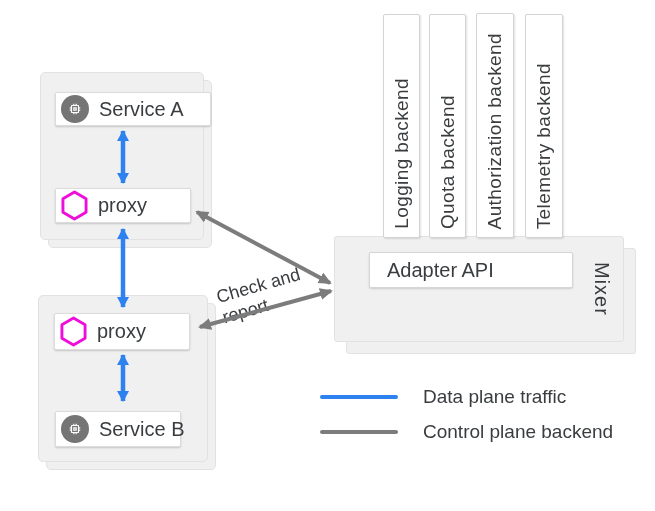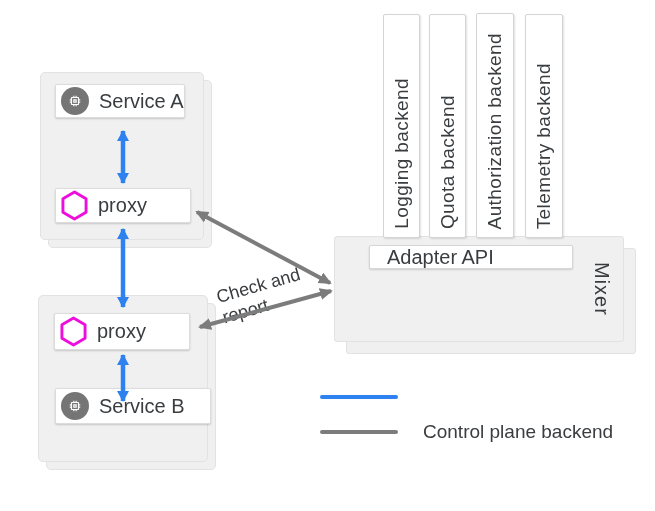--- a/index.html
+++ b/index.html
@@ -56,21 +56,21 @@
   .chip-glyph{fill:#ffffff;}
 </style>
 </head>
 <body>
 
 <div class="canvas">
 
   <div class="card" style="left:48px;top:80px;width:164px;height:168px"></div>
   <div class="card" style="left:40px;top:72px;width:164px;height:168px"></div>
 
-  <div class="node" style="left:55px;top:84px;width:130px;height:34px">
+  <div class="node" style="left:55px;top:92px;width:156px;height:34px">
     <svg class="icon" width="28" height="28" viewBox="0 0 28 28">
       <circle class="chip-circle" cx="14" cy="14" r="14"></circle>
       <path class="chip-glyph" transform="translate(7,7) scale(0.583)" d="M15 9H9v6h6V9zm-2 4h-2v-2h2v2zm8-2V9h-2V7c0-1.1-.9-2-2-2h-2V3h-2v2h-2V3H9v2H7c-1.1 0-2 .9-2 2v2H3v2h2v2H3v2h2v2c0 1.1.9 2 2 2h2v2h2v-2h2v2h2v-2h2c1.1 0 2-.9 2-2v-2h2v-2h-2v-2h2zm-4 6H7V7h10v10z"></path>
     </svg>
     <span class="node-label">Service A</span>
   </div>
 
   <div class="node" style="left:55px;top:188px;width:136px;height:35px">
     <svg class="icon" width="27" height="31" viewBox="0 0 28 32">
       <polygon class="hex-path" points="14,2 26,9 26,23 14,30 2,23 2,9"></polygon>
@@ -81,21 +81,21 @@
   <div class="card" style="left:46px;top:303px;width:170px;height:167px"></div>
   <div class="card" style="left:38px;top:295px;width:170px;height:167px"></div>
 
   <div class="node" style="left:54px;top:313px;width:136px;height:37px">
     <svg class="icon" width="27" height="31" viewBox="0 0 28 32">
       <polygon class="hex-path" points="14,2 26,9 26,23 14,30 2,23 2,9"></polygon>
     </svg>
     <span class="node-label">proxy</span>
   </div>
 
-  <div class="node" style="left:55px;top:388px;width:156px;height:36px">
+  <div class="node" style="left:55px;top:411px;width:126px;height:36px">
     <svg class="icon" width="28" height="28" viewBox="0 0 28 28">
       <circle class="chip-circle" cx="14" cy="14" r="14"></circle>
       <path class="chip-glyph" transform="translate(7,7) scale(0.583)" d="M15 9H9v6h6V9zm-2 4h-2v-2h2v2zm8-2V9h-2V7c0-1.1-.9-2-2-2h-2V3h-2v2h-2V3H9v2H7c-1.1 0-2 .9-2 2v2H3v2h2v2H3v2h2v2c0 1.1.9 2 2 2h2v2h2v-2h2v2h2v-2h2c1.1 0 2-.9 2-2v-2h2v-2h-2v-2h2zm-4 6H7V7h10v10z"></path>
     </svg>
     <span class="node-label">Service B</span>
   </div>
 
   <div class="card" style="left:346px;top:248px;width:290px;height:106px;border-radius:3px"></div>
   <div class="card" style="left:334px;top:236px;width:290px;height:106px;border-radius:3px"></div>
 
@@ -105,32 +105,33 @@
   <div class="bar" style="left:429px;top:14px;width:37px;height:224px">
     <span class="bar-label">Quota backend</span>
   </div>
   <div class="bar" style="left:476px;top:13px;width:38px;height:225px">
     <span class="bar-label">Authorization backend</span>
   </div>
   <div class="bar" style="left:525px;top:14px;width:38px;height:224px">
     <span class="bar-label">Telemetry backend</span>
   </div>
 
-  <div class="adapter" style="left:369px;top:245px;width:204px;height:24px">
+  <div class="adapter" style="left:369px;top:252px;width:204px;height:36px">
     <span class="node-label">Adapter API</span>
   </div>
 
   <span class="mixer-label" style="left:590px;top:262px">Mixer</span>
 
   <div class="check-label" style="left:220px;top:287px">
     <span>Check and</span>
     <span>report</span>
   </div>
 
   <div class="legend-line data" style="left:320px;top:395px"></div>
+  <span class="legend-label" style="left:423px;top:386px">Data plane traffic</span>
   <div class="legend-line ctrl" style="left:320px;top:430px"></div>
   <span class="legend-label" style="left:423px;top:421px">Control plane backend</span>
 
   <svg class="arrows" width="655" height="511" viewBox="0 0 655 511">
     <defs>
       <marker id="mh-data" markerUnits="userSpaceOnUse" markerWidth="14" markerHeight="14" refX="10" refY="6" orient="auto-start-reverse">
         <path class="head-data" d="M0,0 L11,6 L0,12 z"></path>
       </marker>
       <marker id="mh-ctrl" markerUnits="userSpaceOnUse" markerWidth="16" markerHeight="14" refX="11" refY="6" orient="auto-start-reverse">
         <path class="head-ctrl" d="M0,0 L13,6 L0,12 z"></path>

